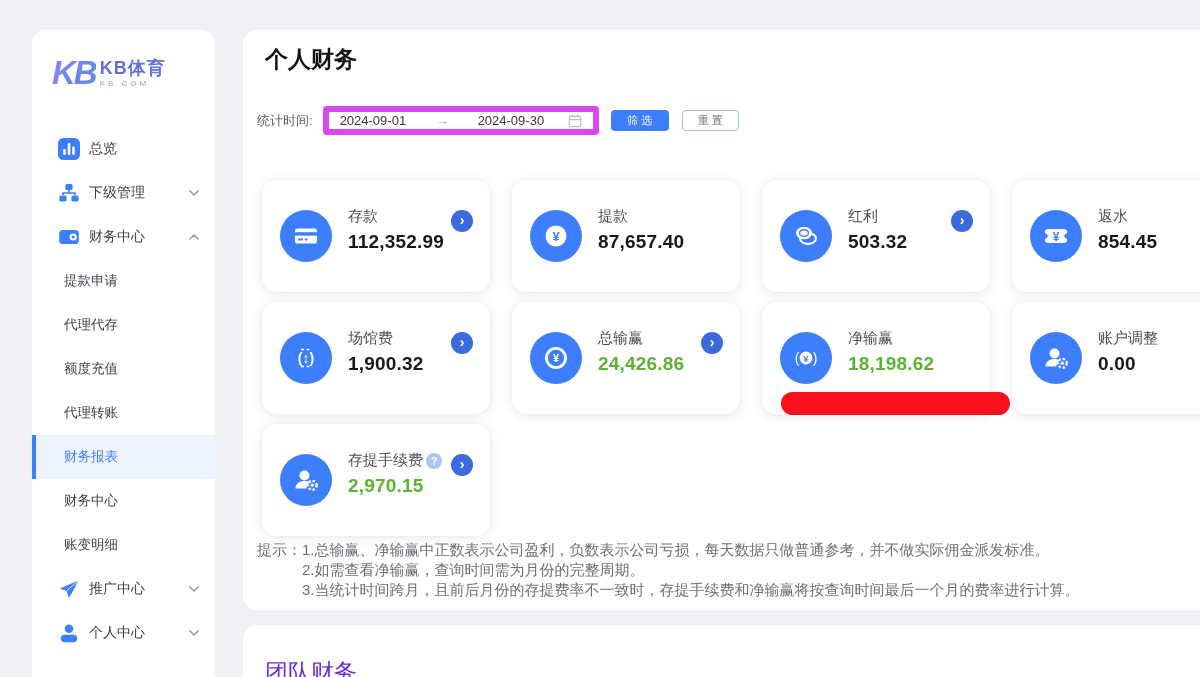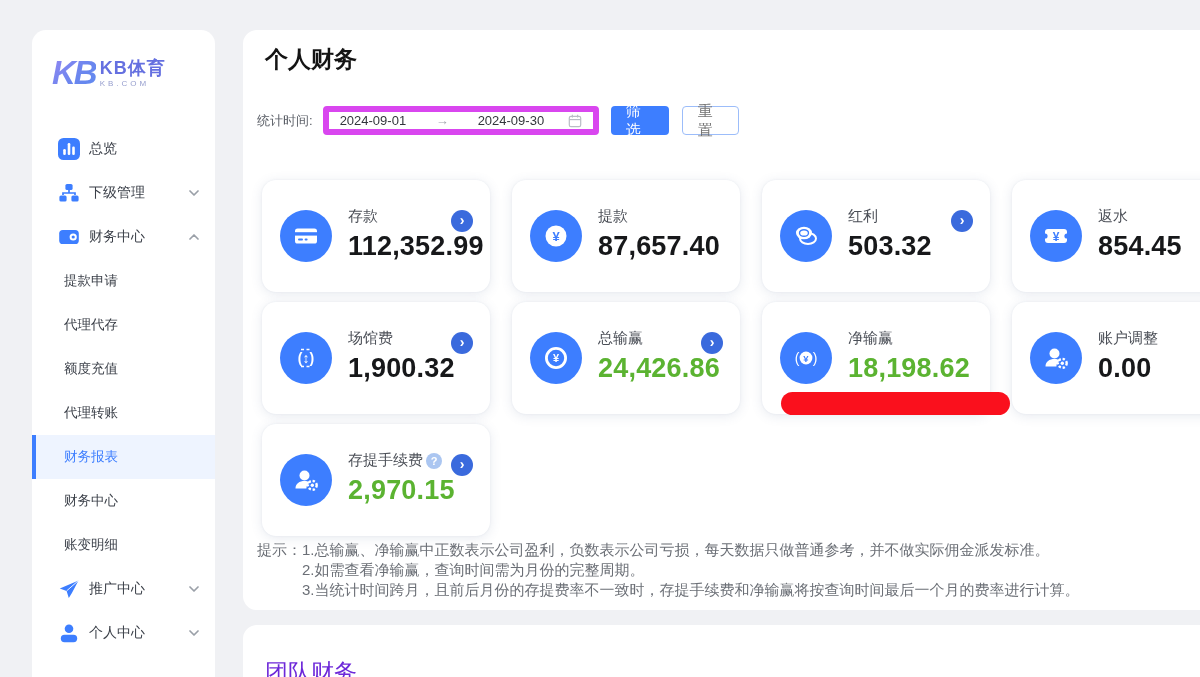--- a/index.html
+++ b/index.html
@@ -43,38 +43,38 @@
   .filter-row { position:absolute; left:14px; top:76px; height:29px; display:flex; align-items:center; }
   .filter-label { font-size:13px; color:#5a5e66; margin-right:10px; }
   .date-input {
     width:276px; height:29px; border:6px solid #d946ef; border-radius:4px;
     display:flex; align-items:center; padding:0 11px; font-size:13px; color:#32363c;
     background:#fff; cursor:pointer;
   }
   .date-start { width:96px; }
   .date-arrow { color:#a2a6ad; width:42px; }
   .date-end { flex:1; }
-  .btn { height:29px; border-radius:4px; font-size:15px; display:flex; align-items:center; justify-content:center; cursor:pointer; letter-spacing:3px; padding:0 12px 0 15px; }
+  .btn { height:21px; border-radius:4px; font-size:11px; display:flex; align-items:center; justify-content:center; cursor:pointer; letter-spacing:3px; padding:0 12px 0 15px; }
   .btn-filter { margin-left:12px; background:#3d7eff; color:#fff; width:58px; }
   .btn-reset { margin-left:13px; background:#fff; border:1px solid #9cbdfa; color:#737373; width:57px; }
   
   .cards-grid {
     position:absolute; left:19px; top:150px;
     display:grid; grid-template-columns:repeat(4,228px); column-gap:22px; row-gap:10px;
   }
   .stat-card {
     position:relative; width:228px; height:112px; background:#fff; border-radius:14px;
     box-shadow:0 2px 12px rgba(82,104,150,0.14), 0 0 2px rgba(82,104,150,0.10);
   }
   .stat-icon {
     position:absolute; left:18px; top:30px; width:52px; height:52px; border-radius:50%;
     background:#3d7eff; display:flex; align-items:center; justify-content:center;
   }
   .stat-label { position:absolute; left:86px; top:27px; font-size:15px; color:#4b4f57; display:flex; align-items:center; }
-  .stat-value { position:absolute; left:86px; top:51px; font-size:27px; font-weight:700; color:#17181a; letter-spacing:0.2px; }
+  .stat-value { position:absolute; left:86px; top:51px; font-size:19px; font-weight:700; color:#17181a; letter-spacing:0.2px; }
   .stat-value.green { color:#5bb331; }
   .arrow-btn {
     position:absolute; right:17px; top:30px; width:22px; height:22px; border-radius:50%;
     background:#3a6add; color:#fff; display:flex; align-items:center; justify-content:center;
     font-size:14px; font-weight:700; cursor:pointer; line-height:1; padding-bottom:2px;
   }
   .help-icon {
     width:16px; height:16px; border-radius:50%; background:#abc6f1; color:#fff;
     font-size:11px; font-weight:700; display:flex; align-items:center; justify-content:center;
     margin-left:3px; cursor:pointer;

